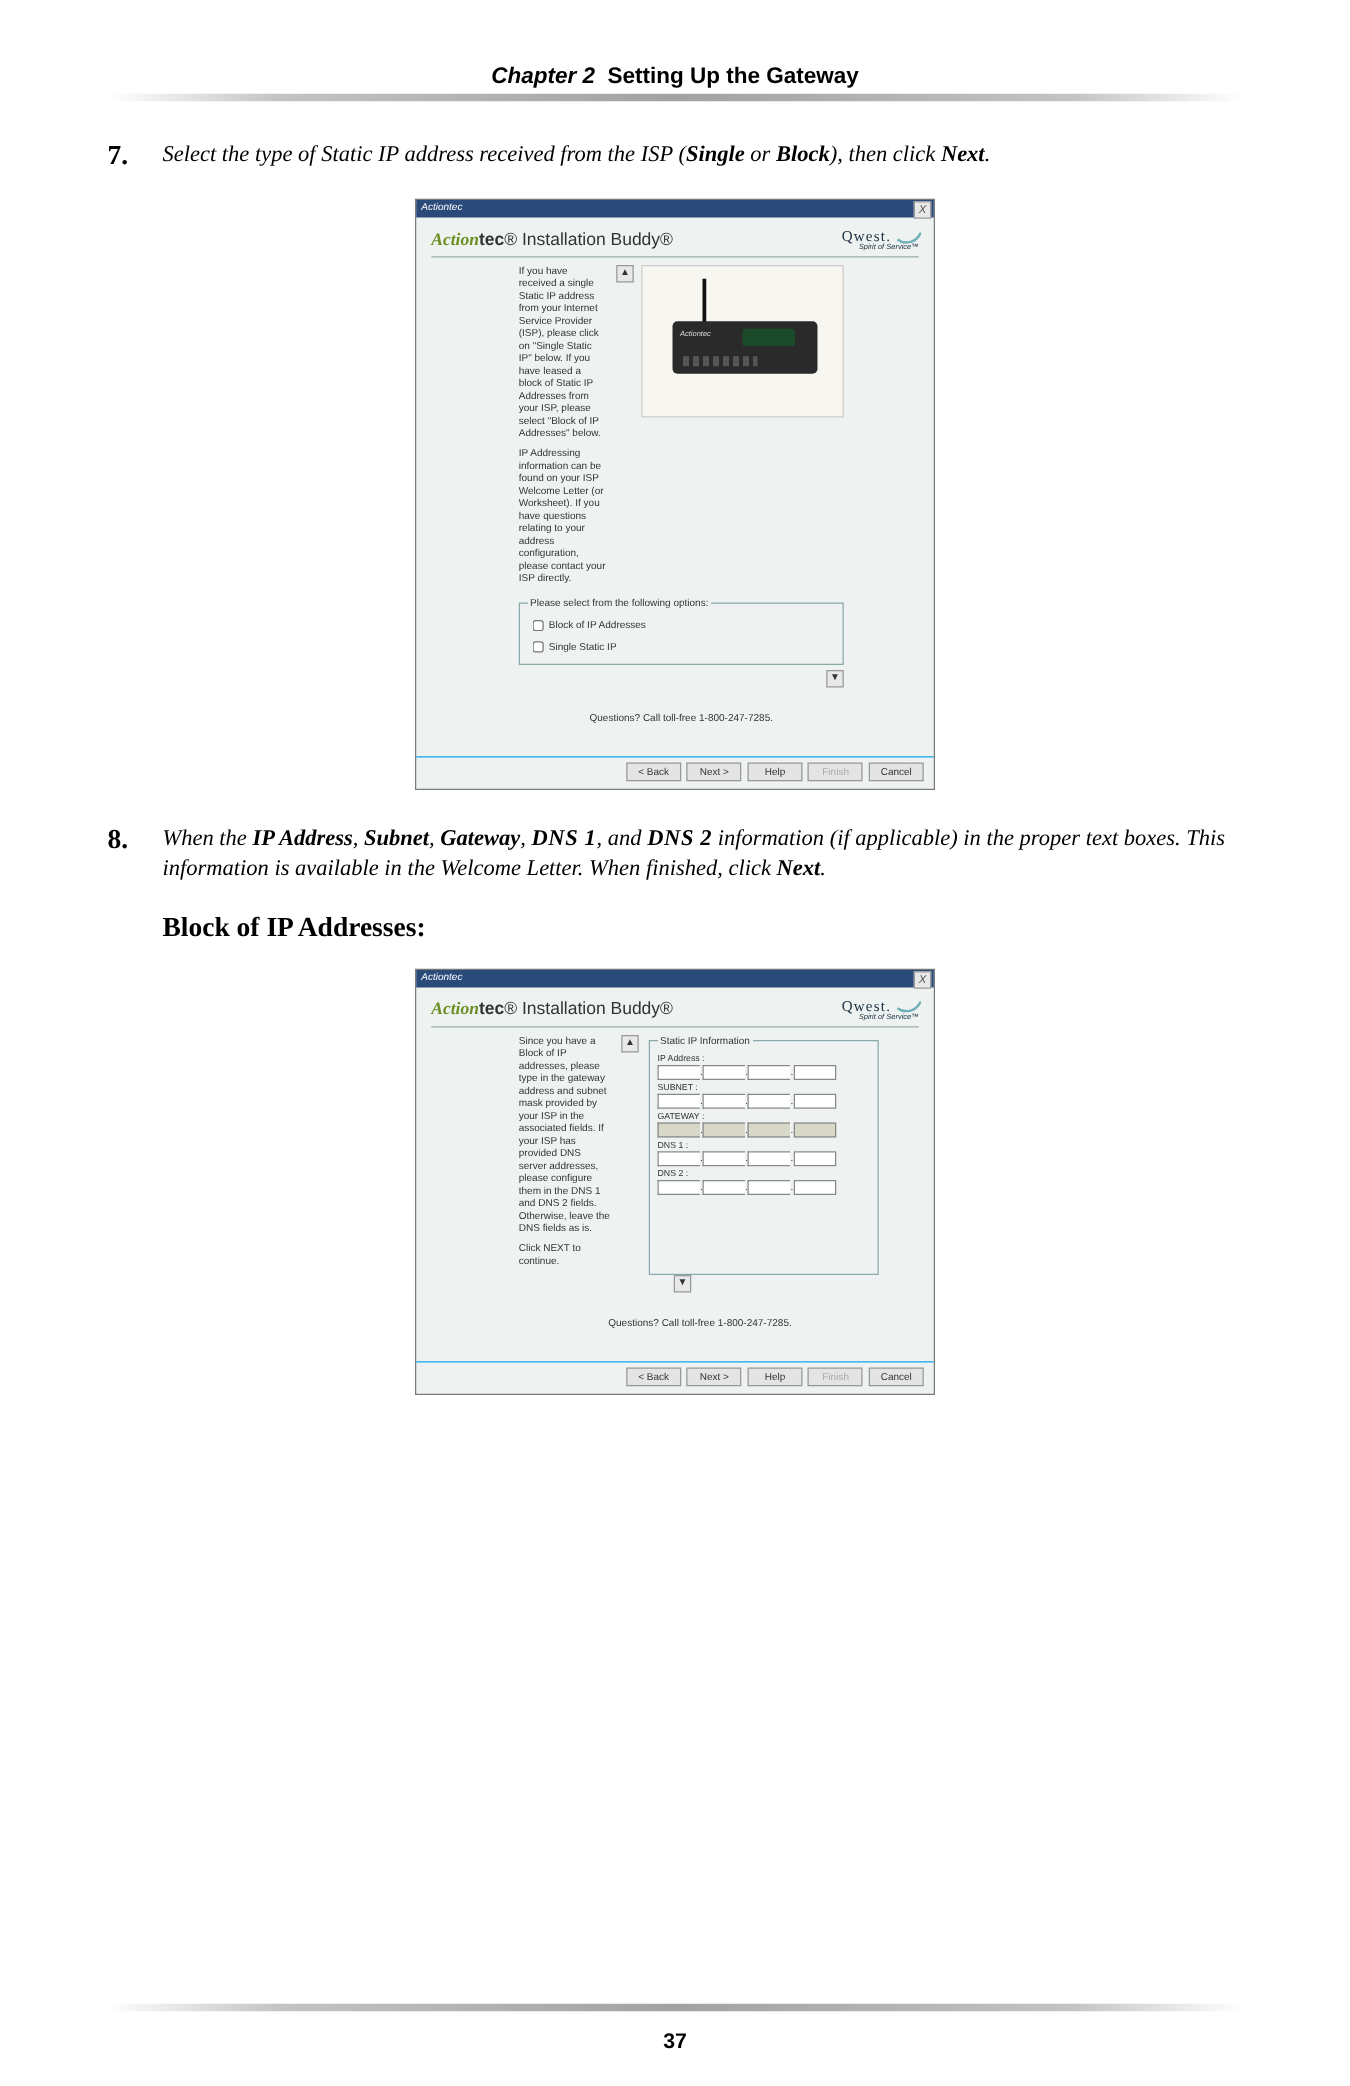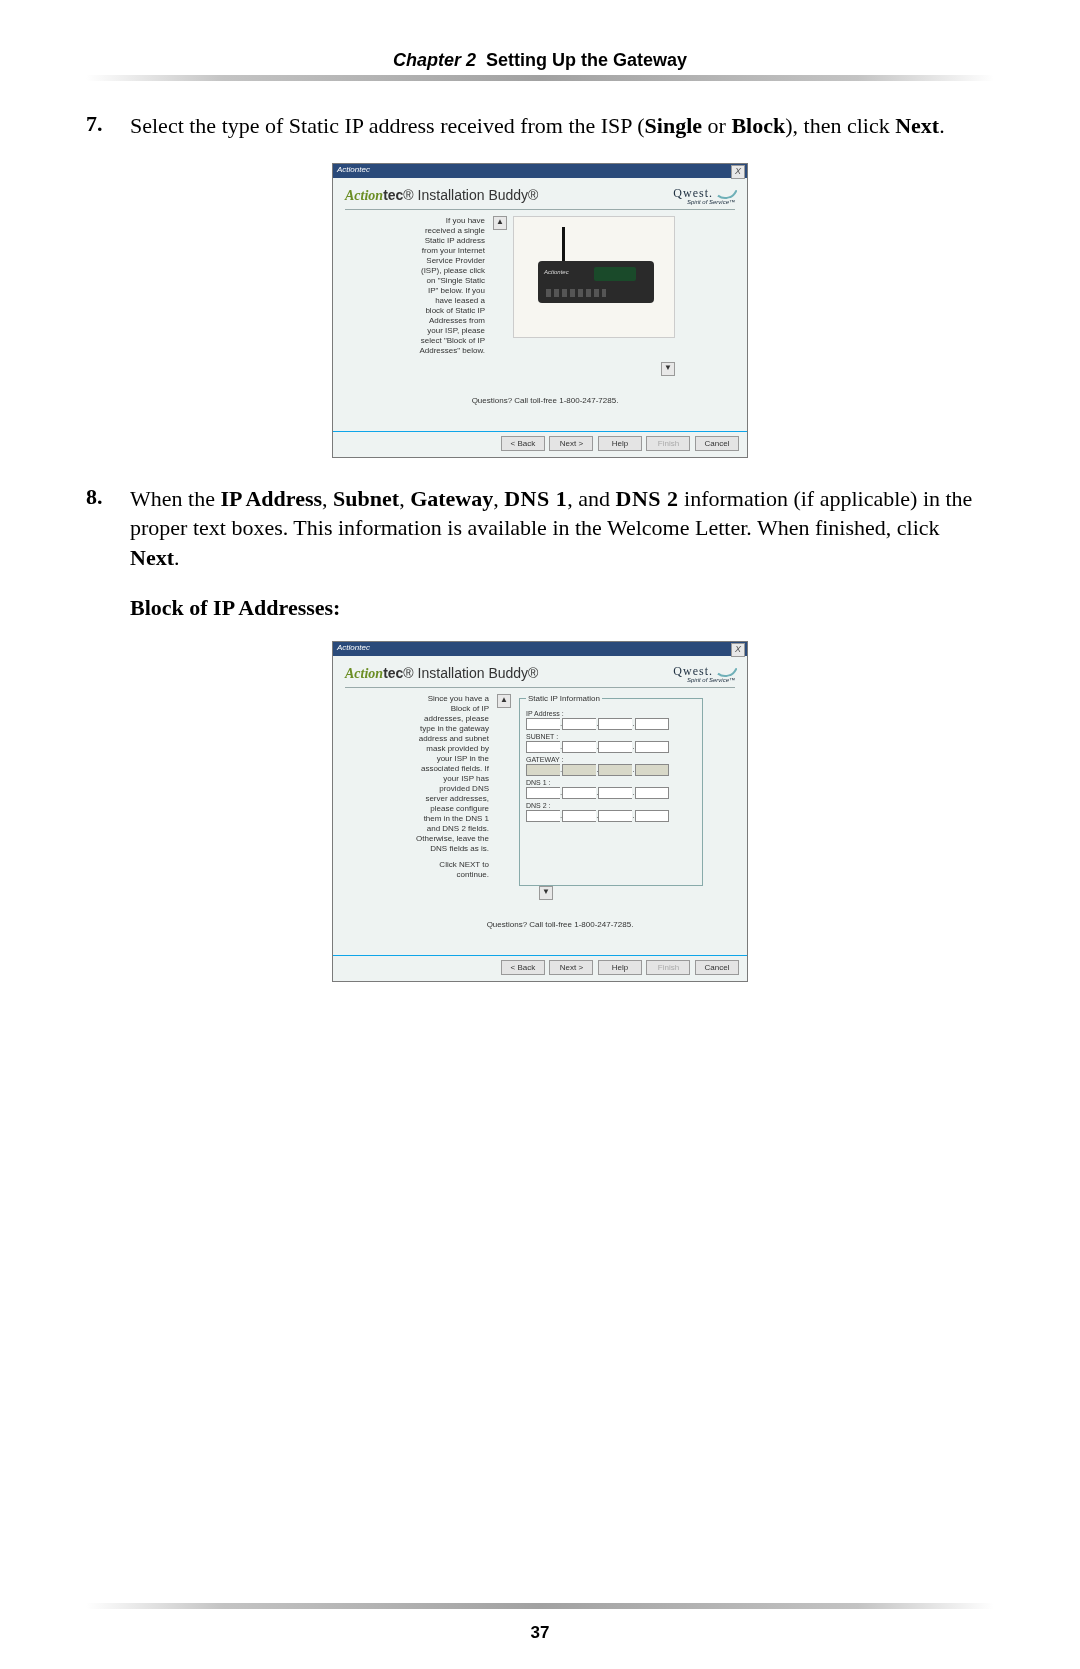--- a/index.html
+++ b/index.html
@@ -52,23 +52,24 @@
   }
   ol.steps > li .num {
     width: 44px;
     flex-shrink: 0;
     font-weight: bold;
     font-size: 22px;
     font-family: Georgia, serif;
   }
   ol.steps > li .body {
     flex: 1;
-    font-size: 22px;
+    font-size: 18px;
     line-height: 1.35;
     font-family: Georgia, serif;
+    font-style: italic;
   }
   .body b, .body strong { font-weight: bold; }
   .body .smallcaps { font-variant: small-caps; letter-spacing: .5px; }
   .subhead {
     font-weight: bold;
     font-size: 22px;
     margin: 0 0 16px 44px;
   }
   .screenshot-wrap {
     margin: 20px auto 26px auto;
@@ -107,21 +108,21 @@
   .brand-action { font-size:14px; }
   .brand-action .ac { color:#6b8e23; font-style:italic; font-family: Georgia, serif; font-weight:bold; }
   .brand-action .tec { color:#333; font-weight:bold; }
   .brand-qwest { text-align:right; font-size:12px; color:#234; }
   .brand-qwest .q { letter-spacing:1px; font-family: Georgia, serif; }
   .brand-qwest .swoosh{ display:inline-block; width:22px; height:14px; vertical-align:middle; position:relative;}
   .brand-qwest .swoosh::before{content:''; position:absolute; left:0; bottom:2px; width:22px; height:10px; border:2px solid #6fb0b8; border-color:transparent transparent #6fb0b8 transparent; border-radius:0 0 14px 14px; transform:rotate(-8deg);}
   .brand-qwest .tag { font-size:6px; font-style:italic; display:block; margin-top:-2px;}
   .hr-thin { height:1px; background:#9aa; margin:4px 0 6px;}
   .content-row { display:flex; gap:6px; }
-  .left-col { flex:1; font-size:8px; line-height:1.25;text-align:right; }
+  .left-col { flex:1; font-size:8px; line-height:1.25; }
   .left-col p{margin:0 0 6px 0;}
   .router-img {
     width: 160px; height:120px;
     background:#f7f6f1;
     border:1px solid #ccc;
     position:relative;
     flex-shrink:0;
   }
   .router-body{position:absolute; left:24px; top:44px; width:116px; height:42px; background:#2a2a2a; border-radius:4px;}
   .router-body::after{content:''; position:absolute; right:18px; top:6px; width:42px; height:14px; background:#1a4a2a; border-radius:2px;}
@@ -183,31 +184,37 @@
           <div class="brand-qwest">
             <span class="q">Qwest.</span><span class="swoosh"></span>
             <span class="tag">Spirit of Service™</span>
           </div>
         </div>
         <div class="hr-thin"></div>
         <div style="padding:0 60px 0 70px;">
         <div class="content-row">
           <div class="left-col">
             <p>If you have received a single Static IP address from your Internet Service Provider (ISP), please click on "Single Static IP" below. If you have leased a block of Static IP Addresses from your ISP, please select "Block of IP Addresses" below.</p>
+            <p>IP Addressing information can be found on your ISP Welcome Letter (or Worksheet). If you have questions relating to your address configuration, please contact your ISP directly.</p>
           </div>
           <span class="scroll-hint">▲</span>
           <div class="router-img">
             <div class="antenna"></div>
             <div class="router-body">
               <span class="router-brand">Actiontec</span>
               <span class="router-label">DSL Gateway</span>
               <div class="router-ports"></div>
             </div>
           </div>
         </div>
+        <fieldset class="opts">
+          <legend>Please select from the following options:</legend>
+          <label class="opt-row"><input type="checkbox" style=""><span>Block of IP Addresses</span></label>
+          <label class="opt-row"><input type="checkbox" style=""><span>Single Static IP</span></label>
+        </fieldset>
         <div style="text-align:right"><span class="scroll-hint">▼</span></div>
         <div class="questions">Questions? Call toll-free 1-800-247-7285.</div>
         </div>
       </div>
       <div class="btn-row">
         <span class="btn">&lt; Back</span>
         <span class="btn">Next &gt;</span>
         <span class="btn">Help</span>
         <span class="btn disabled">Finish</span>
         <span class="btn">Cancel</span>

